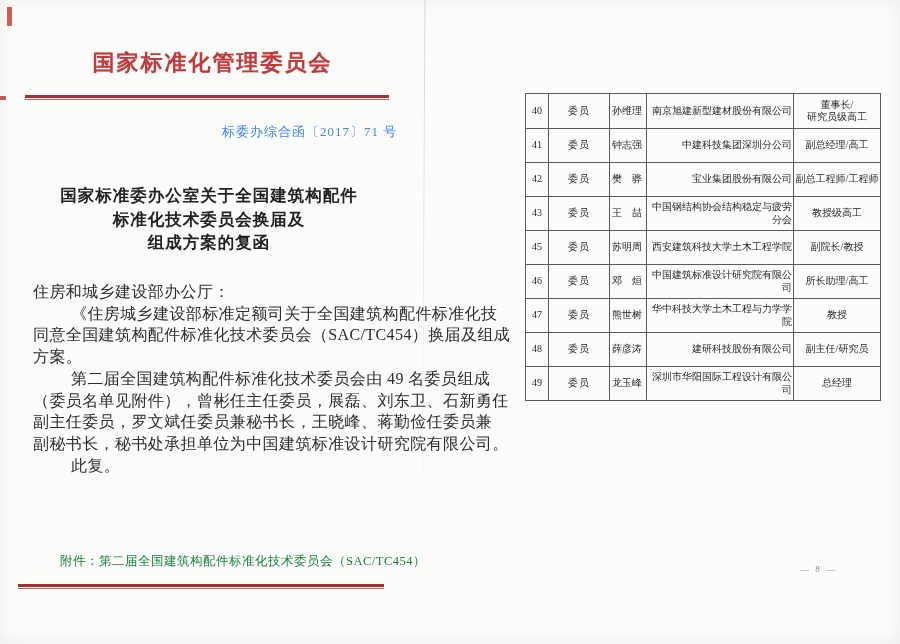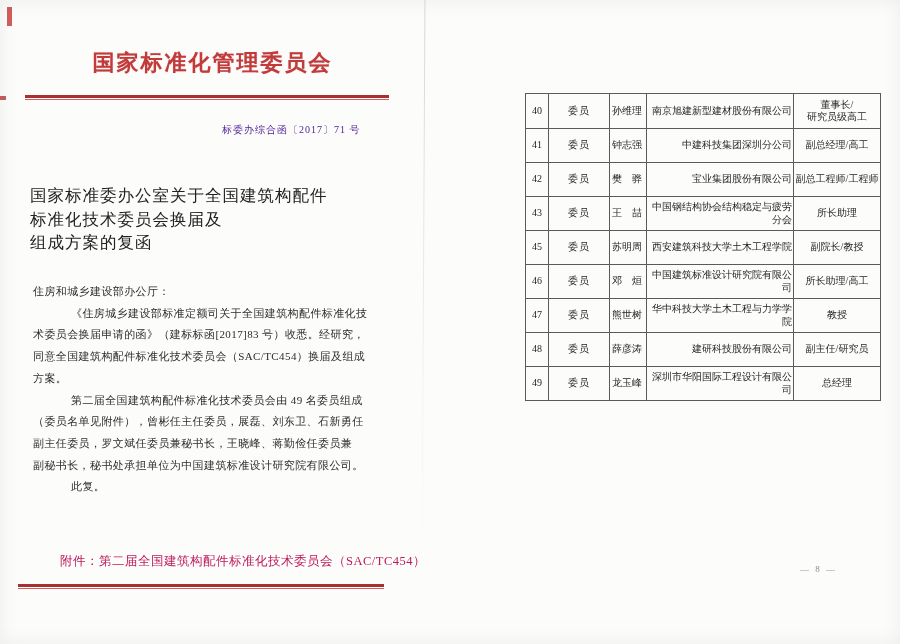--- a/index.html
+++ b/index.html
@@ -14,31 +14,31 @@
   .red-mark-a{position:absolute;left:7px;top:7px;width:5px;height:19px;background:#c64242;opacity:.85;}
   .red-mark-b{position:absolute;left:0;top:96px;width:6px;height:4px;background:#b23434;opacity:.8;}
 
   
   .agency-title{position:absolute;left:30px;top:48px;width:365px;text-align:center;
                 font-size:22px;font-weight:bold;letter-spacing:2px;color:#c23b3b;
                 text-shadow:0 0 1px rgba(194,59,59,.35);white-space:nowrap;}
   .rule{position:absolute;height:0;border-top:3px solid #a83030;border-bottom:1px solid #d26060;}
   .rule-top{left:25px;top:95px;width:364px;padding-top:1px;}
   .rule-bottom{left:18px;top:584px;width:366px;padding-top:1px;}
-  .doc-number{position:absolute;left:222px;top:123px;font-size:10px;color:#4c1d95;
+  .doc-number{position:absolute;left:222px;top:123px;font-size:13px;color:#3b82f6;
               letter-spacing:1px;white-space:nowrap;}
-  .doc-title{position:absolute;left:30px;top:184px;width:358px;text-align:left;
-             font-size:16.5px;font-weight:normal;color:#222;line-height:23.5px;
+  .doc-title{position:absolute;left:30px;top:184px;width:358px;text-align:center;
+             font-size:16.5px;font-weight:bold;color:#222;line-height:23.5px;
              letter-spacing:1px;}
   .doc-title div{white-space:nowrap;}
-  .body-text{position:absolute;left:33px;top:281px;width:398px;font-size:11px;
+  .body-text{position:absolute;left:33px;top:281px;width:398px;font-size:16px;
              color:#2e2c2a;line-height:21.7px;}
   .bline{white-space:nowrap;letter-spacing:.4px;}
   .bline.indent{padding-left:38px;}
-  .attachment{position:absolute;left:60px;top:553px;font-size:12.5px;color:#be185d;
+  .attachment{position:absolute;left:60px;top:553px;font-size:12.5px;color:#15803d;
               letter-spacing:.5px;white-space:nowrap;}
 
   
   .members-table{position:absolute;left:525px;top:93px;border-collapse:collapse;
                  table-layout:fixed;font-size:10px;color:#1f1f1f;}
   .members-table td{border:1px solid #5a5a58;padding:0 1px;overflow:hidden;line-height:1.25;}
   .members-table tr{height:34px;}
   .members-table tr.tall{height:35px;}
   .c-no{width:20px;text-align:center;}
   .c-role{width:58px;text-align:center;letter-spacing:1px;}
@@ -63,21 +63,20 @@
 
   <div class="doc-title">
     <div>国家标准委办公室关于全国建筑构配件</div>
     <div>标准化技术委员会换届及</div>
     <div>组成方案的复函</div>
   </div>
 
   <div class="body-text">
     <div class="bline">住房和城乡建设部办公厅：</div>
     <div class="bline indent">《住房城乡建设部标准定额司关于全国建筑构配件标准化技</div>
-    <div class="bline">术委员会换届申请的函》（建标标函[2017]83 号）收悉。经研究，</div>
     <div class="bline">同意全国建筑构配件标准化技术委员会（SAC/TC454）换届及组成</div>
     <div class="bline">方案。</div>
     <div class="bline indent">第二届全国建筑构配件标准化技术委员会由 49 名委员组成</div>
     <div class="bline">（委员名单见附件），曾彬任主任委员，展磊、刘东卫、石新勇任</div>
     <div class="bline">副主任委员，罗文斌任委员兼秘书长，王晓峰、蒋勤俭任委员兼</div>
     <div class="bline">副秘书长，秘书处承担单位为中国建筑标准设计研究院有限公司。</div>
     <div class="bline indent">此复。</div>
   </div>
 
   <div class="attachment">附件：第二届全国建筑构配件标准化技术委员会（SAC/TC454）</div>
@@ -112,21 +111,21 @@
         <td class="c-role">委员</td>
         <td class="c-name">樊　骅</td>
         <td class="c-org">宝业集团股份有限公司</td>
         <td class="c-title">副总工程师/工程师</td>
       </tr>
       <tr>
         <td class="c-no">43</td>
         <td class="c-role">委员</td>
         <td class="c-name">王　喆</td>
         <td class="c-org">中国钢结构协会结构稳定与疲劳分会</td>
-        <td class="c-title">所长助理</td>
+        <td class="c-title">教授级高工</td>
       </tr>
       <tr>
         <td class="c-no">45</td>
         <td class="c-role">委员</td>
         <td class="c-name">苏明周</td>
         <td class="c-org">西安建筑科技大学土木工程学院</td>
         <td class="c-title">副院长/教授</td>
       </tr>
       <tr>
         <td class="c-no">46</td>

